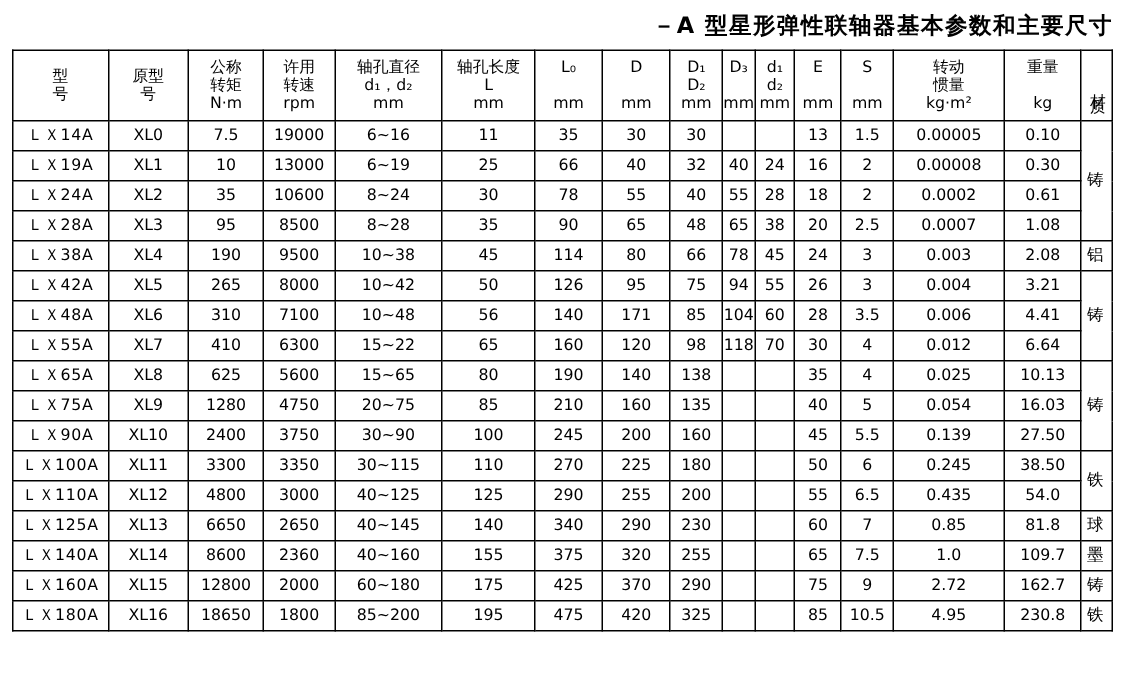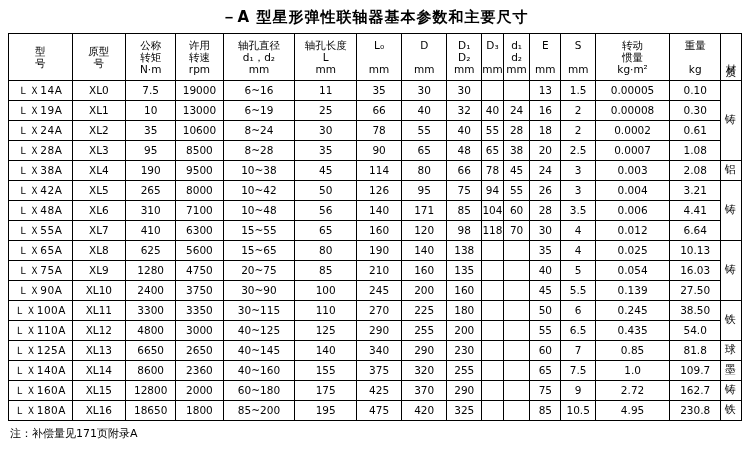--- a/index.html
+++ b/index.html
@@ -15,21 +15,21 @@
     overflow: hidden;
   }
   .page {
     position: relative;
     width: 750px;
     height: 463px;
     box-sizing: border-box;
     padding: 6px 8px 0 8px;
   }
   .title {
-    text-align: center;
+    text-align: right;
     font-size: 15px;
     font-weight: bold;
     letter-spacing: 1px;
     margin: 2px 0 6px 0;
     font-family: "DejaVu Sans", "Liberation Sans", sans-serif;
   }
   table.spec {
     border-collapse: collapse;
     width: 734px;
     table-layout: fixed;
@@ -309,21 +309,21 @@
           <td>28</td>
           <td>3.5</td>
           <td>0.006</td>
           <td>4.41</td>
         </tr>
         <tr>
           <td class="model">ＬＸ55A</td>
           <td>XL7</td>
           <td>410</td>
           <td>6300</td>
-          <td>15~55</td>
+          <td>15~22</td>
           <td>65</td>
           <td>160</td>
           <td>120</td>
           <td>98</td>
           <td>118</td>
           <td>70</td>
           <td>30</td>
           <td>4</td>
           <td>0.012</td>
           <td>6.64</td>
@@ -483,14 +483,13 @@
           <td></td>
           <td>85</td>
           <td>10.5</td>
           <td>4.95</td>
           <td>230.8</td>
           <td class="material" rowspan="1">铁</td>
         </tr>
       </tbody>
   </table>
 
-  <div class="note">注：补偿量见171页附录A</div>
 </div>
 
 </body></html>

